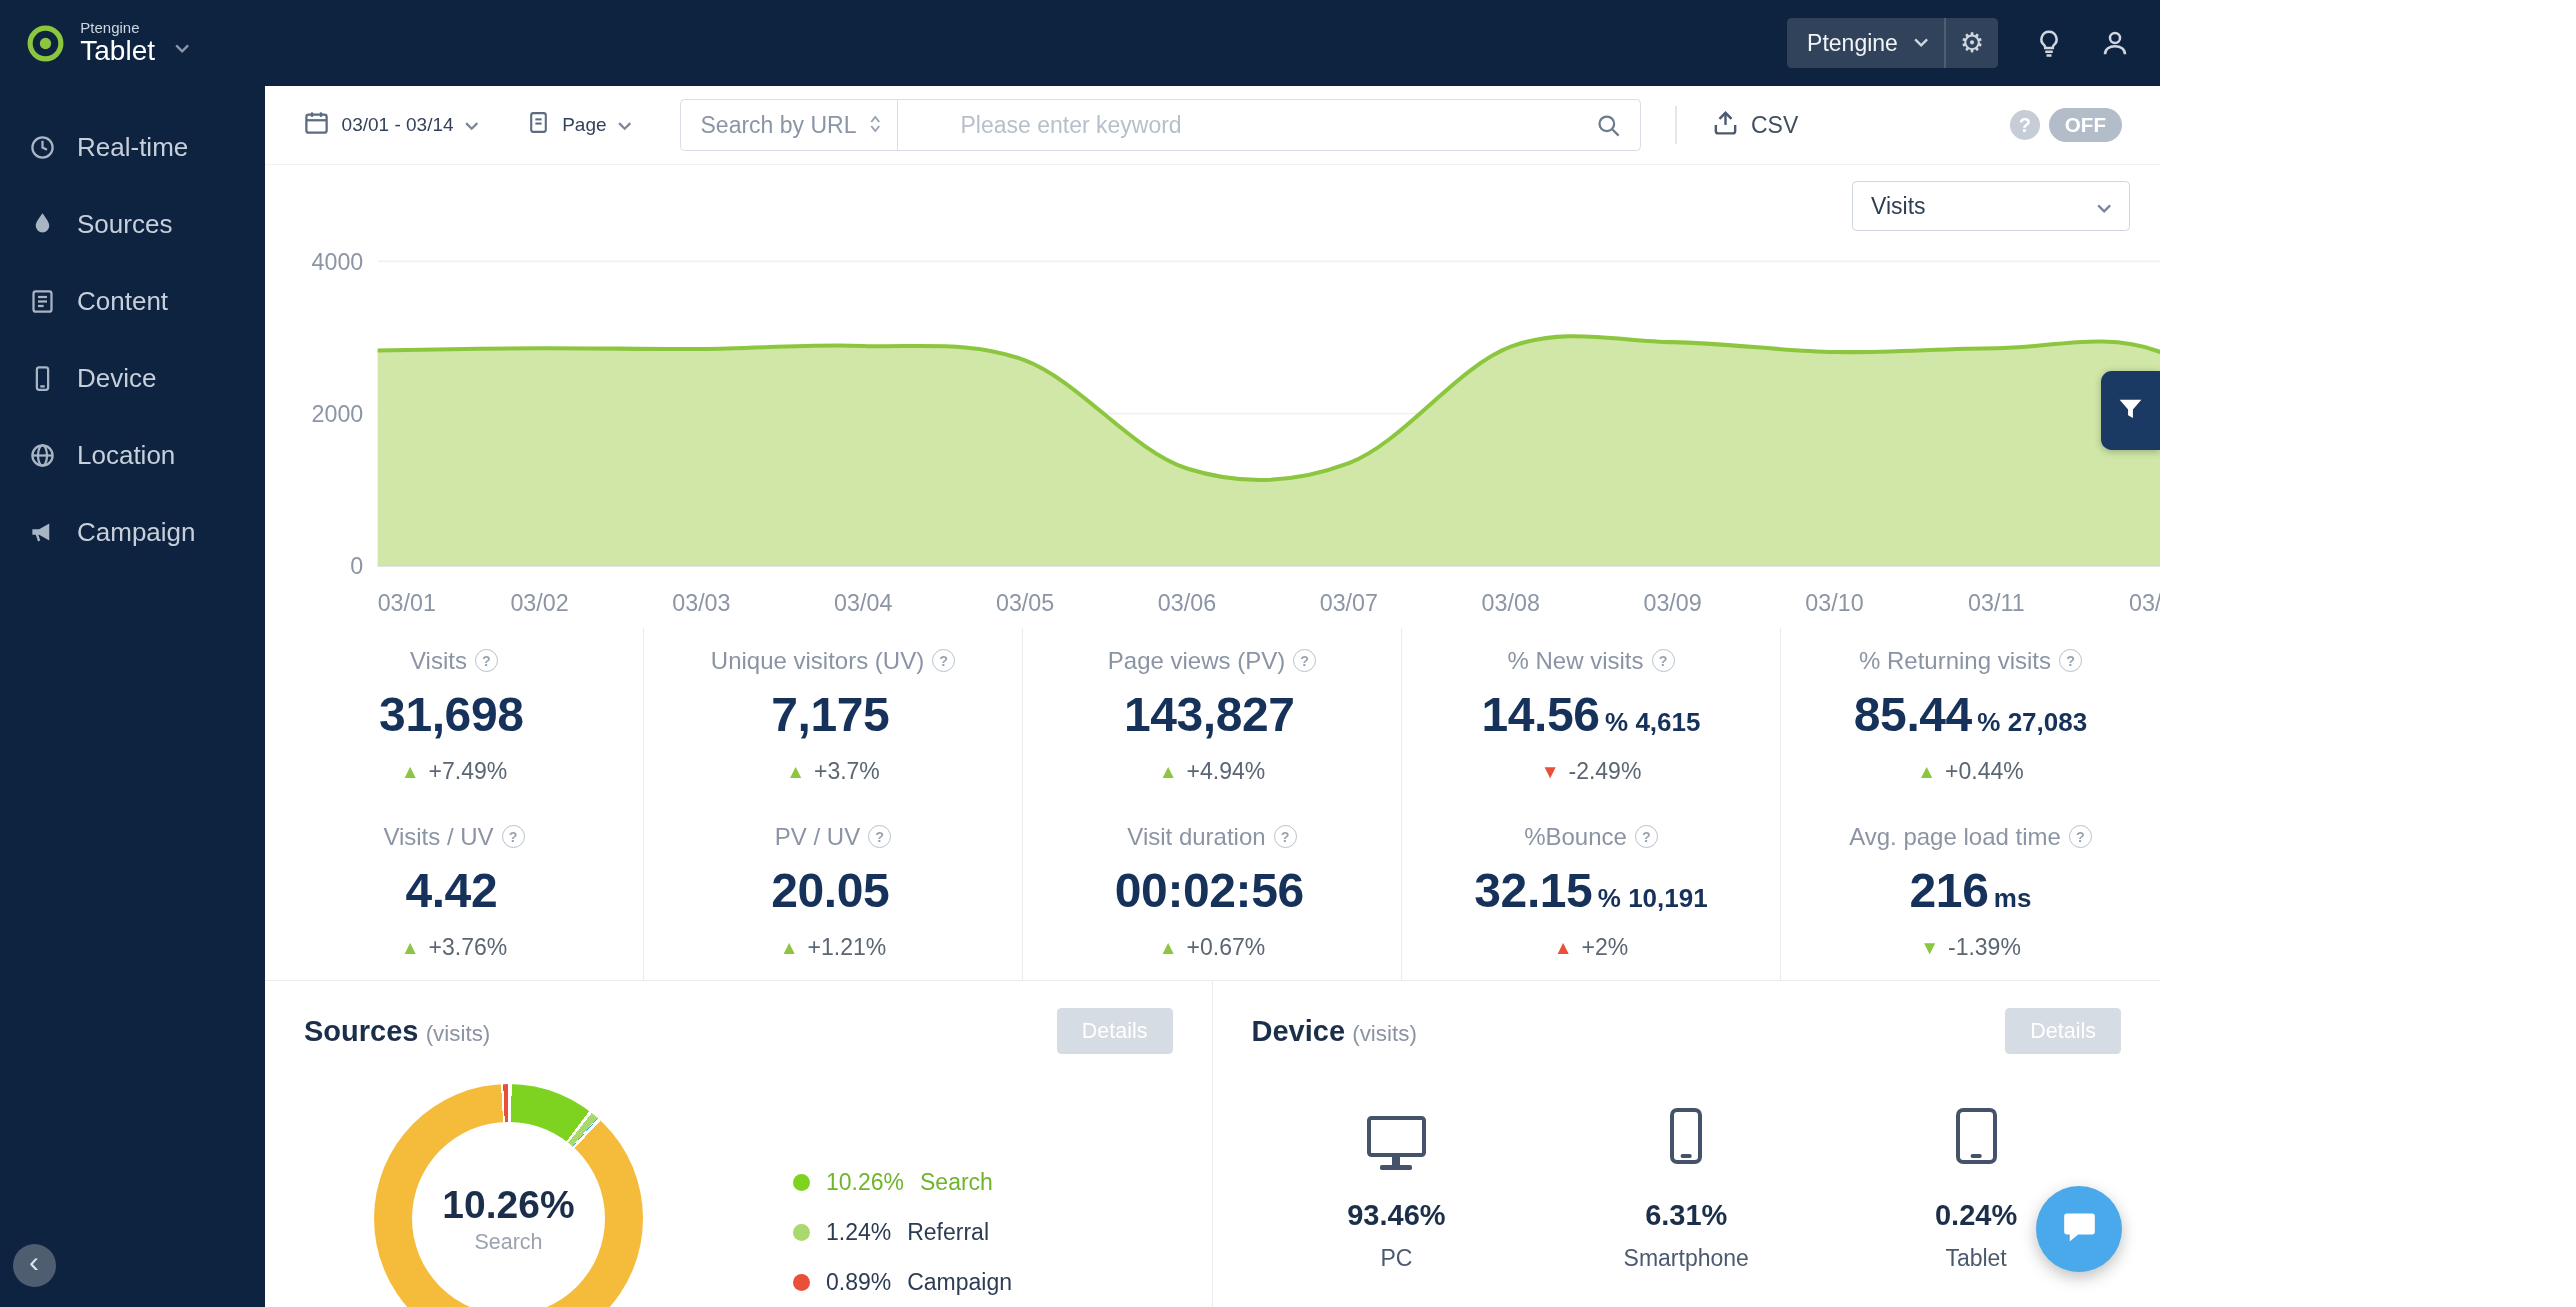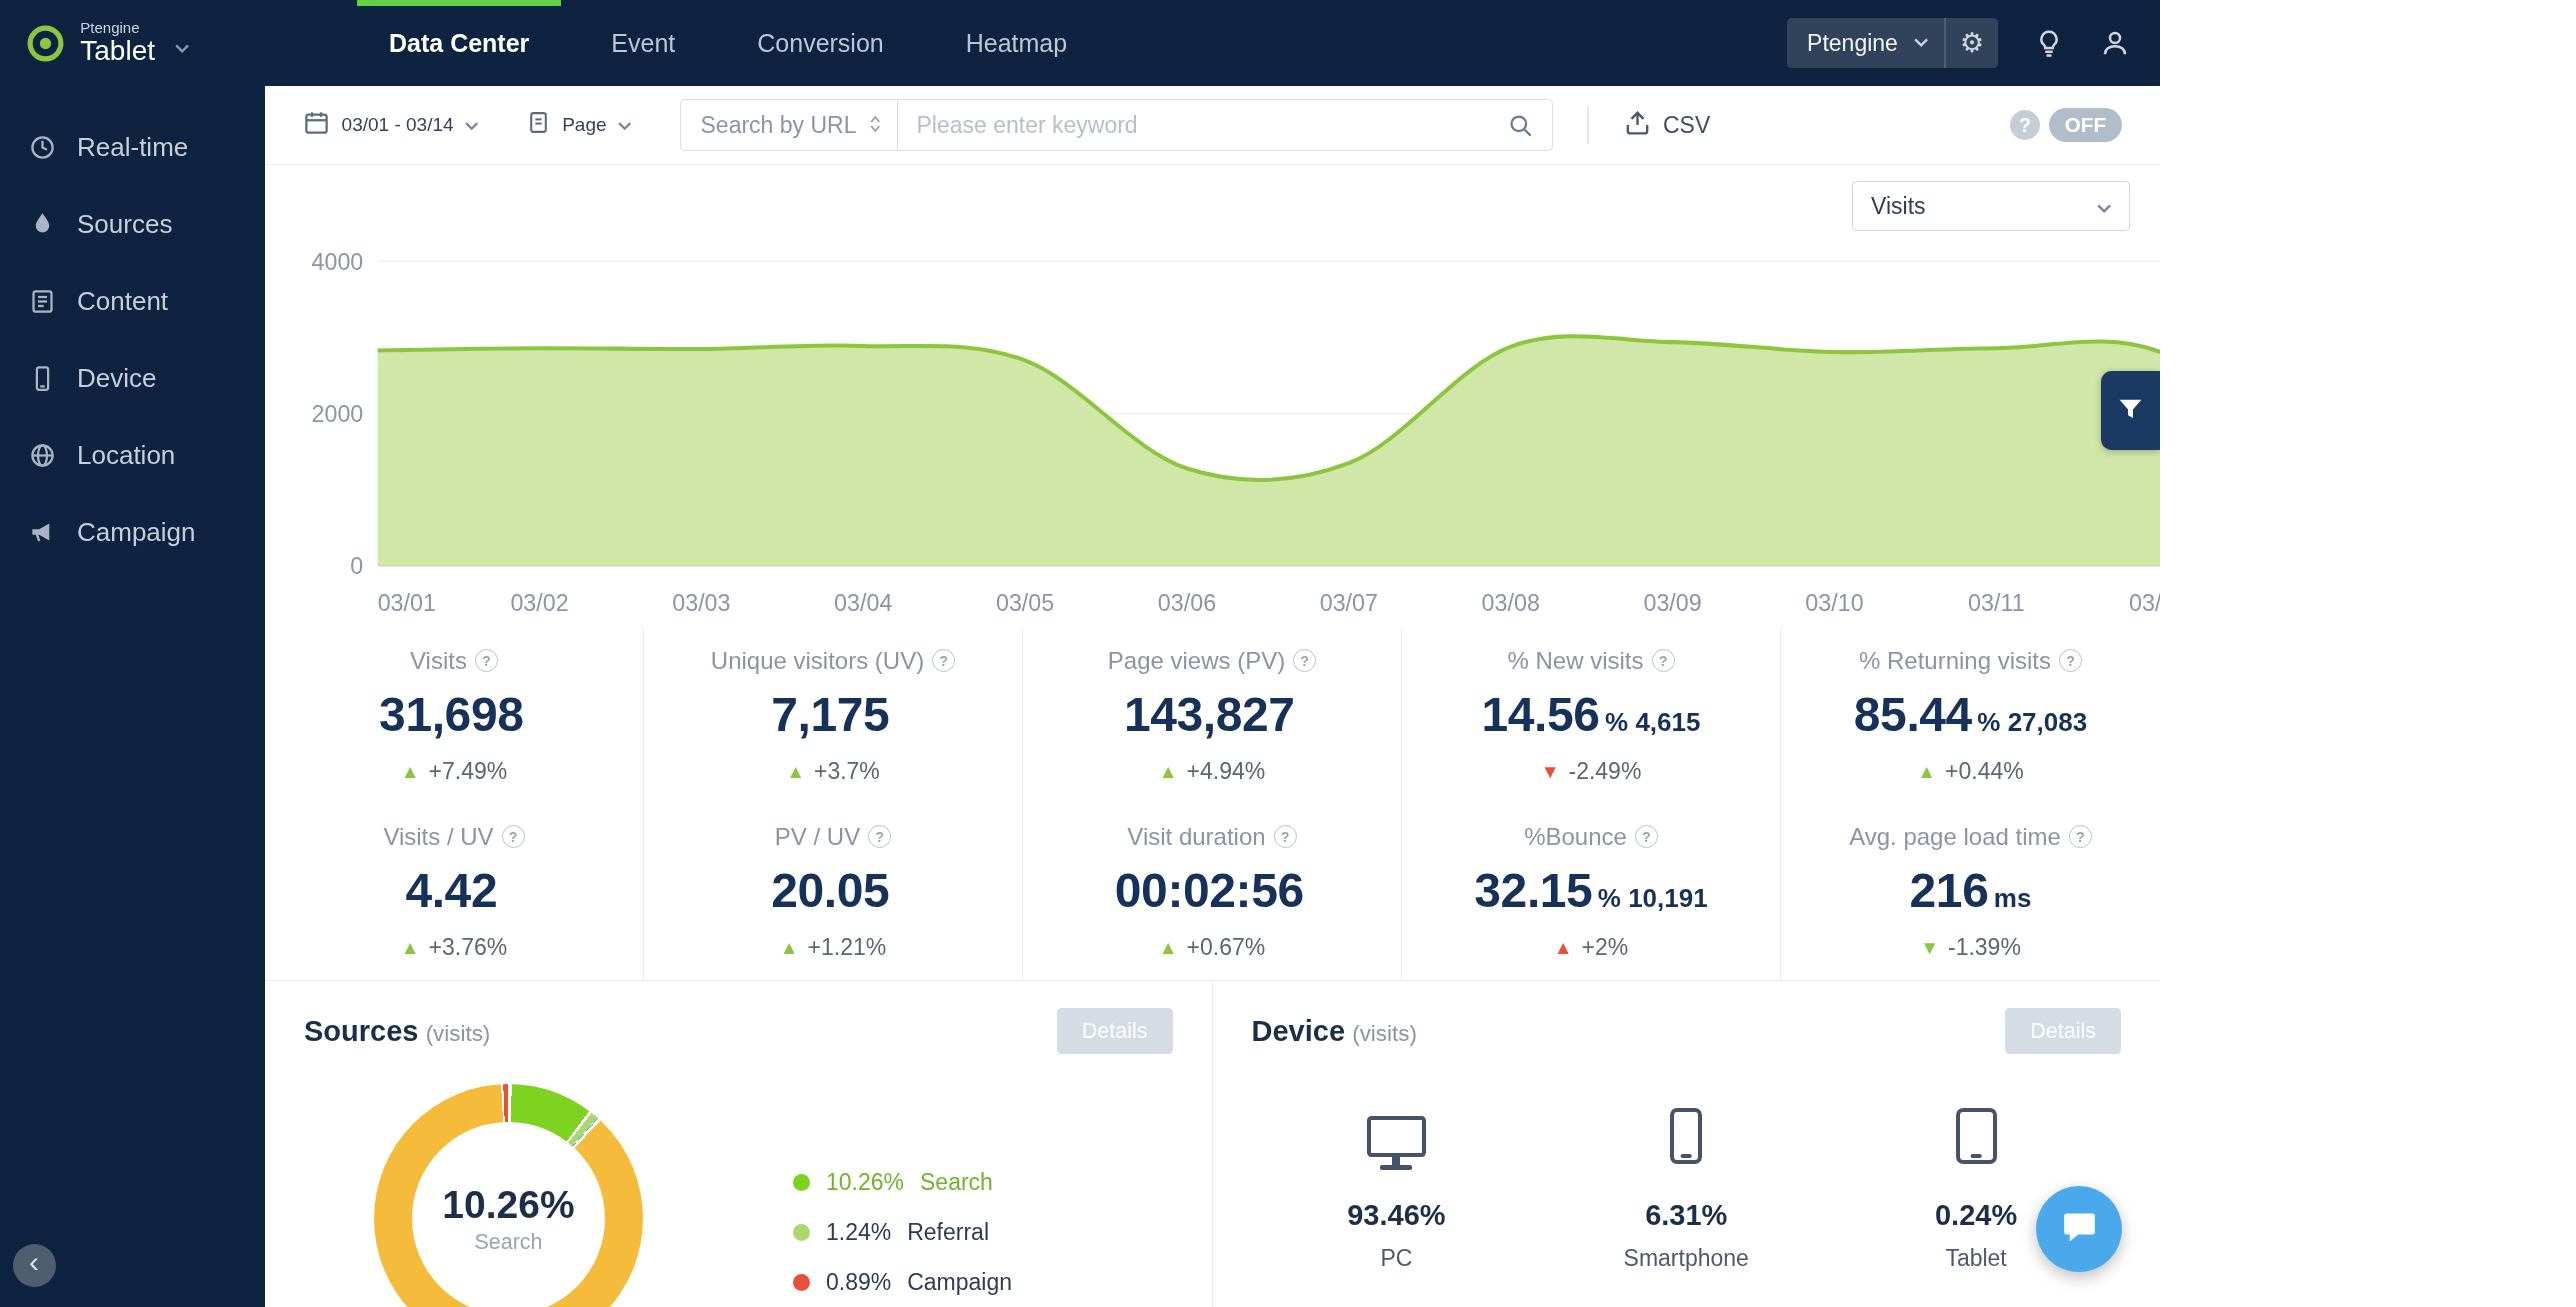--- a/index.html
+++ b/index.html
@@ -35,21 +35,21 @@
   .back-btn{position:absolute;left:12.5px;bottom:21.5px;width:43px;height:43px;border-radius:50%;background:#4f5d70;color:#dde3ea;
     display:flex;align-items:center;justify-content:center;font-size:30px;cursor:pointer;padding-bottom:5.4px;}
 
   
   .main{position:relative;background:#fff;display:flex;flex-direction:column;overflow:hidden;}
 
   
   .toolbar{height:79px;display:flex;align-items:center;padding:0 38px;border-bottom:0.9px solid #eef1f4;flex:0 0 auto;}
   .tb-ctl{display:flex;align-items:center;gap:11.6px;font-size:19px;color:#33425a;cursor:pointer;}
   .tb-gap{width:47px;flex:0 0 auto;}
-  .search-group{display:flex;align-items:center;height:52px;border:1.8px solid #d8dee6;border-radius:4.5px;margin-left:48px;}
+  .search-group{display:flex;align-items:center;height:52px;border:1.8px solid #d8dee6;border-radius:4.5px;margin-left:48px;gap:44px;}
   .search-mode{display:flex;align-items:center;gap:12.5px;height:100%;padding:0 16px 0 20px;border-right:1.8px solid #d8dee6;
     font-size:23px;color:#8a95a6;cursor:pointer;}
   .kw-input{border:none;outline:none;height:100%;width:591px;padding:0 18px;font-size:23px;color:#46536a;
     font-family:"Liberation Sans","DejaVu Sans",sans-serif;}
   .kw-input::placeholder{color:#b6bfca;}
   .search-btn{padding:0 18px;display:flex;align-items:center;cursor:pointer;}
   .tb-div{width:1.8px;height:38px;background:#e3e7ec;margin:0 34px;}
   .csv-ctl{display:flex;align-items:center;gap:10.7px;font-size:23px;color:#3f4e61;cursor:pointer;}
   .toggle-wrap{margin-left:auto;display:flex;align-items:center;gap:9px;cursor:pointer;}
   .q-circle{width:30px;height:30px;border-radius:50%;background:#c6cdd7;color:#fff;font-size:20px;font-weight:bold;
@@ -130,26 +130,20 @@
       <span class="brand-text">
         <span class="brand-small">Ptengine</span>
         <span class="brand-large">Tablet</span>
       </span>
       <span class="brand-chev">
         <svg width="14.3" height="10" viewBox="0 0 12 8">
             <polyline points="1,1 6,6 11,1" fill="none" stroke="#8a97a8" stroke-width="2"></polyline>
           </svg>
       </span>
     </div>
-    <nav class="tabs">
-      <div class="tab active">Data Center</div>
-      <div class="tab">Event</div>
-      <div class="tab">Conversion</div>
-      <div class="tab">Heatmap</div>
-    </nav>
     <div class="topnav-right">
       <div class="project-ctl">
         <span class="project-name">Ptengine</span>
         <span class="project-chev">
           <svg width="14.3" height="10" viewBox="0 0 12 8">
               <polyline points="1,1 6,6 11,1" fill="none" stroke="#cfd6df" stroke-width="2"></polyline>
             </svg>
         </span>
         <span class="project-div"></span>
         <span class="gear-btn">⚙</span>

